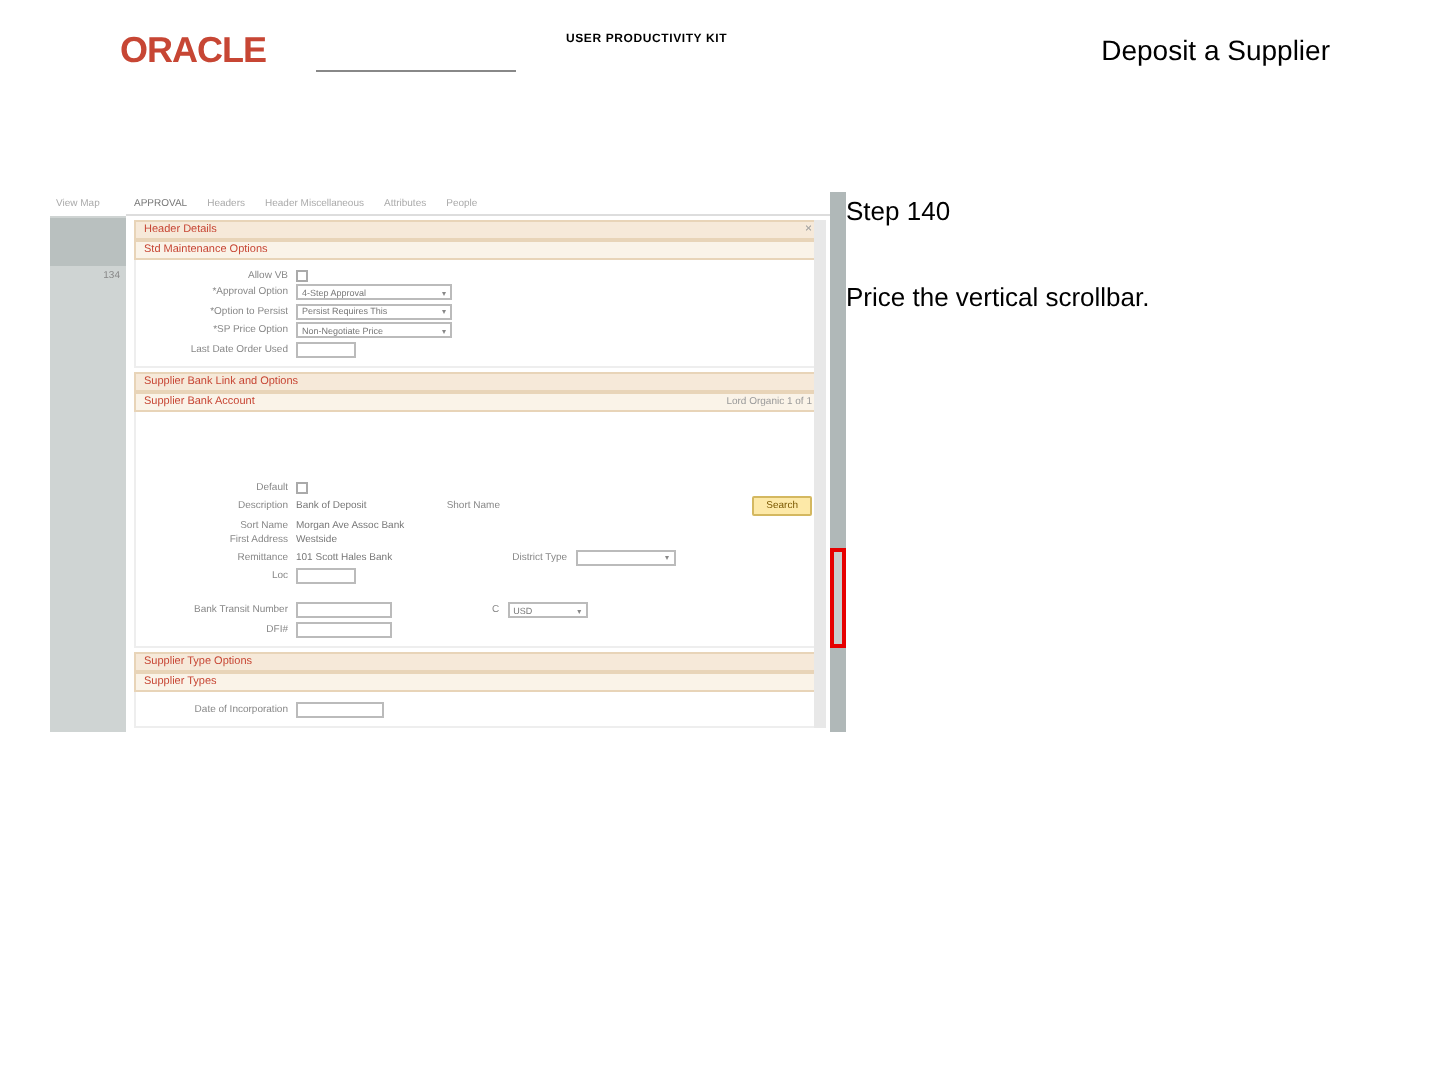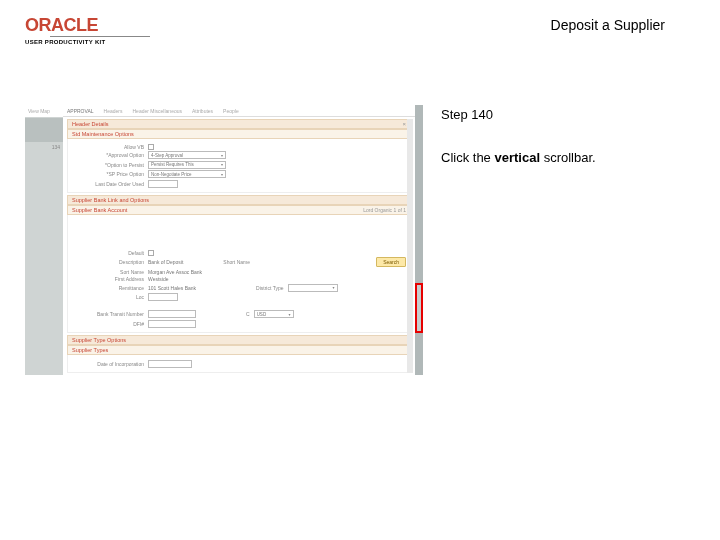--- a/index.html
+++ b/index.html
@@ -1,19 +1,19 @@
 <!DOCTYPE html>
 <html><head>
 <meta charset="utf-8">
 <style>
   * { box-sizing: border-box; margin: 0; padding: 0; }
   body { width: 720px; height: 540px; font-family: Arial, sans-serif; background: #fff; position: relative; }
   
   .header { display: flex; align-items: flex-start; padding: 15px 25px 8px 25px; }
-  .oracle-logo { display: flex; flex-direction: column; }
+  .oracle-logo { display: flex; flex-direction: row; margin-left: 35px; }
   .oracle-text { color: #c74634; font-weight: bold; font-size: 18px; letter-spacing: -0.5px; }
   .oracle-sub { font-size: 6px; letter-spacing: 0.3px; margin-top: 2px; color: #000; font-weight: bold; }
   .title { margin-left: auto; font-size: 14px; color: #000; padding-top: 2px; padding-right: 30px; }
   .divider-line { border-bottom: 1px solid #888; margin: 0 25px 0 25px; width: 100px; }
   
   .content { display: flex; padding: 52px 0 0 25px; }
   
   .screenshot { width: 398px; height: 270px; position: relative; background: #b0b8b8; overflow: hidden; }
   
   
@@ -42,24 +42,24 @@
   
   .scroll-highlight { position: absolute; right: 0px; top: 178px; width: 8px; height: 50px; border: 2px solid #e60000; background: rgba(255,255,255,0.3); }
   
   .scrolltrack { position: absolute; right: 2px; top: 14px; bottom: 2px; width: 6px; background: #e8e8e8; }
   
   .sidebar-left { position: absolute; left: 0; top: 0; width: 38px; bottom: 0; background: #cfd4d3; }
   .sidebar-left .menubar2 { height: 12px; background: #fff; font-size: 5px; color: #aaa; display:flex; align-items:center; padding-left:3px; }
   .sidebar-left .underblock { background:#b9c0bf; height: 24px; margin-top:1px; }
   .sidebar-left .num { font-size:5px; color:#888; text-align:right; padding:2px 3px; }
   
-  .instructions { margin-left: 18px; padding-top: 2px; }
+  .instructions { padding-top: 2px; }
   .step-label { font-size: 13px; margin-bottom: 28px; color: #000; }
   .step-text { font-size: 13px; color: #000; }
-  .step-text b { font-weight: bold; text-align: center; }
+  .step-text b { font-weight: normal; text-align: center; }
 </style>
 </head>
 <body>
 
 <div class="header">
   <div class="oracle-logo">
     <span class="oracle-text">ORACLE</span>
     <div class="divider-line"></div>
     <span class="oracle-sub">USER PRODUCTIVITY KIT</span>
   </div>
@@ -201,17 +201,17 @@
       </div>
 
     </div>
 
     <div class="scroll-highlight"></div>
   </div>
 
   <div class="instructions">
     <div class="step-label">Step 140</div>
     <div class="step-text">
-      <span>Click the </span><b>vertical</b><span> scrollbar.</span>
+      <span>Price the </span><b>vertical</b><span> scrollbar.</span>
     </div>
   </div>
 
 </div>
 
 </body></html>

